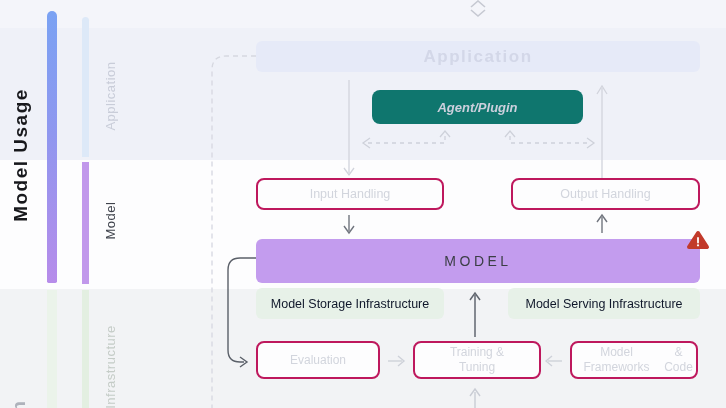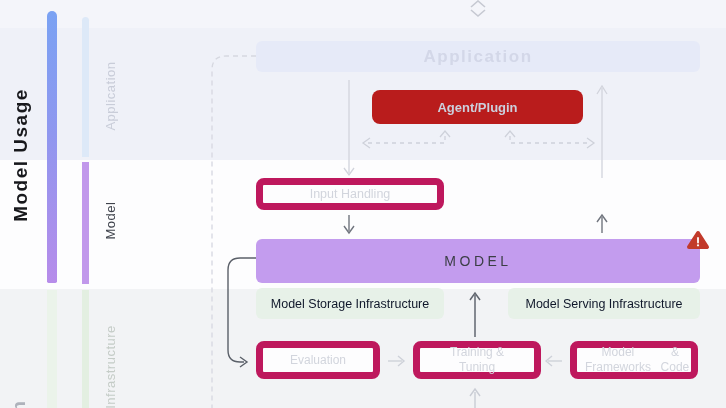--- a/index.html
+++ b/index.html
@@ -34,23 +34,23 @@
   .thin{position:absolute;left:82px;width:7px;}
   .thin-app{top:17px;height:140px;background:#dde9f8;border-radius:4px 4px 0 0;}
   .thin-model{top:162px;height:122px;background:#c198eb;}
   .thin-infra{top:290px;height:118px;background:#e3efe1;}
 
   
   .box{position:absolute;display:flex;align-items:center;justify-content:center;
        box-sizing:border-box;text-align:center;}
   .box-application{left:256px;top:41px;width:444px;height:31px;background:#e6eaf8;
        border-radius:6px;font-size:17px;font-weight:700;letter-spacing:1.5px;color:#d3d7e8;}
-  .box-agent{left:372px;top:90px;width:211px;height:34px;background:#b91c1c;
-       border-radius:8px;font-size:13px;font-weight:700;color:#ccd0dd;}
-  .box-ghost{background:#fdfdfe;border:7px solid #be185d;border-radius:8px;
+  .box-agent{left:372px;top:90px;width:211px;height:34px;background:#0f766e;
+       border-radius:8px;font-size:13px;font-weight:700;color:#ccd0dd;font-style:italic;}
+  .box-ghost{background:#fdfdfe;border:2px solid #be185d;border-radius:8px;
        font-size:12.5px;font-weight:500;color:#d2d5dd;}
   .box-input{left:256px;top:178px;width:188px;height:32px;}
   .box-output{left:511px;top:178px;width:189px;height:32px;}
   .box-model{left:256px;top:239px;width:444px;height:44px;background:#c39cee;
        border-radius:6px;font-size:14px;font-weight:500;letter-spacing:3.5px;color:#3b3e45;}
   .box-green{background:#e7f1e8;border-radius:6px;font-size:12.5px;font-weight:500;color:#0f172a;}
   .box-storage{left:256px;top:288px;width:188px;height:31px;}
   .box-serving{left:508px;top:288px;width:192px;height:31px;}
   .box-bottom{border-radius:8px;font-size:12px;line-height:1.25;}
   .box-evaluation{left:256px;top:341px;width:124px;height:38px;}
@@ -76,20 +76,21 @@
   <div class="thin thin-model"></div>
   <div class="thin thin-infra"></div>
   <div class="rot sec-label sec-application">Application</div>
   <div class="rot sec-label sec-model">Model</div>
   <div class="rot sec-label sec-infrastructure">Infrastructure</div>
   <div class="rot next-fragment">n</div>
 
   <div class="box box-application">Application</div>
   <div class="box box-agent">Agent/Plugin</div>
   <div class="box box-ghost box-input">Input Handling</div>
+  <div class="box box-ghost box-output">Output Handling</div>
   <div class="box box-model">MODEL</div>
   <div class="box box-green box-storage">Model Storage Infrastructure</div>
   <div class="box box-green box-serving">Model Serving Infrastructure</div>
   <div class="box box-ghost box-bottom box-training">
     <span>Training &amp;</span>
     <span>Tuning</span>
   </div>
   <div class="box box-ghost box-bottom box-evaluation">Evaluation</div>
   <div class="box box-ghost box-bottom box-frameworks">
     <span>Model Frameworks</span>

